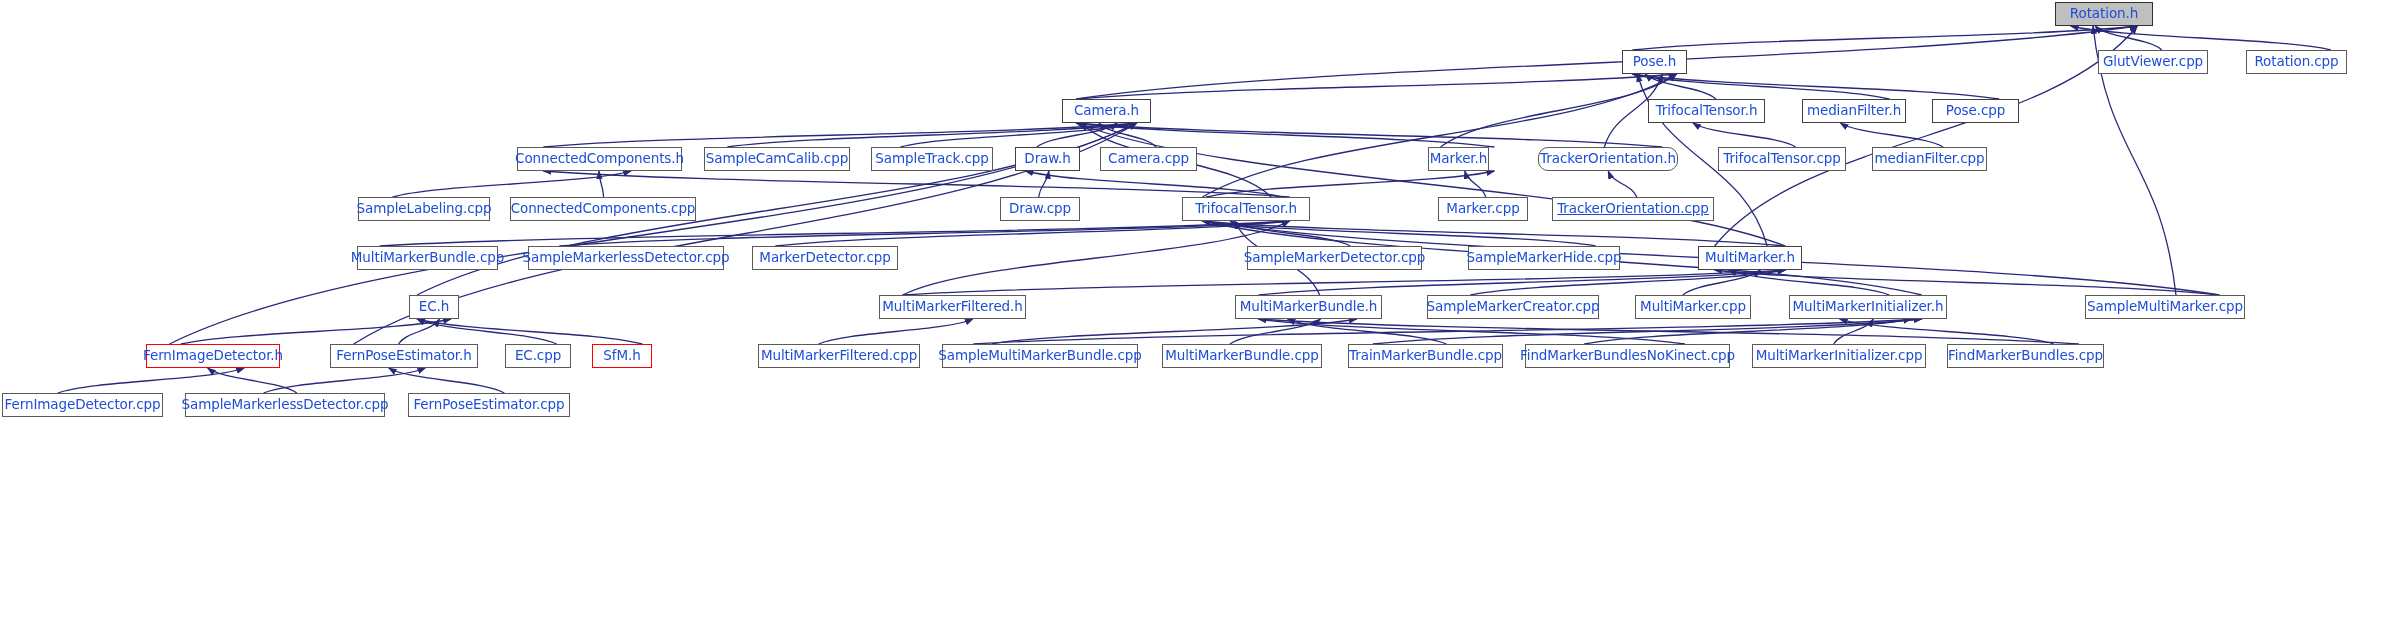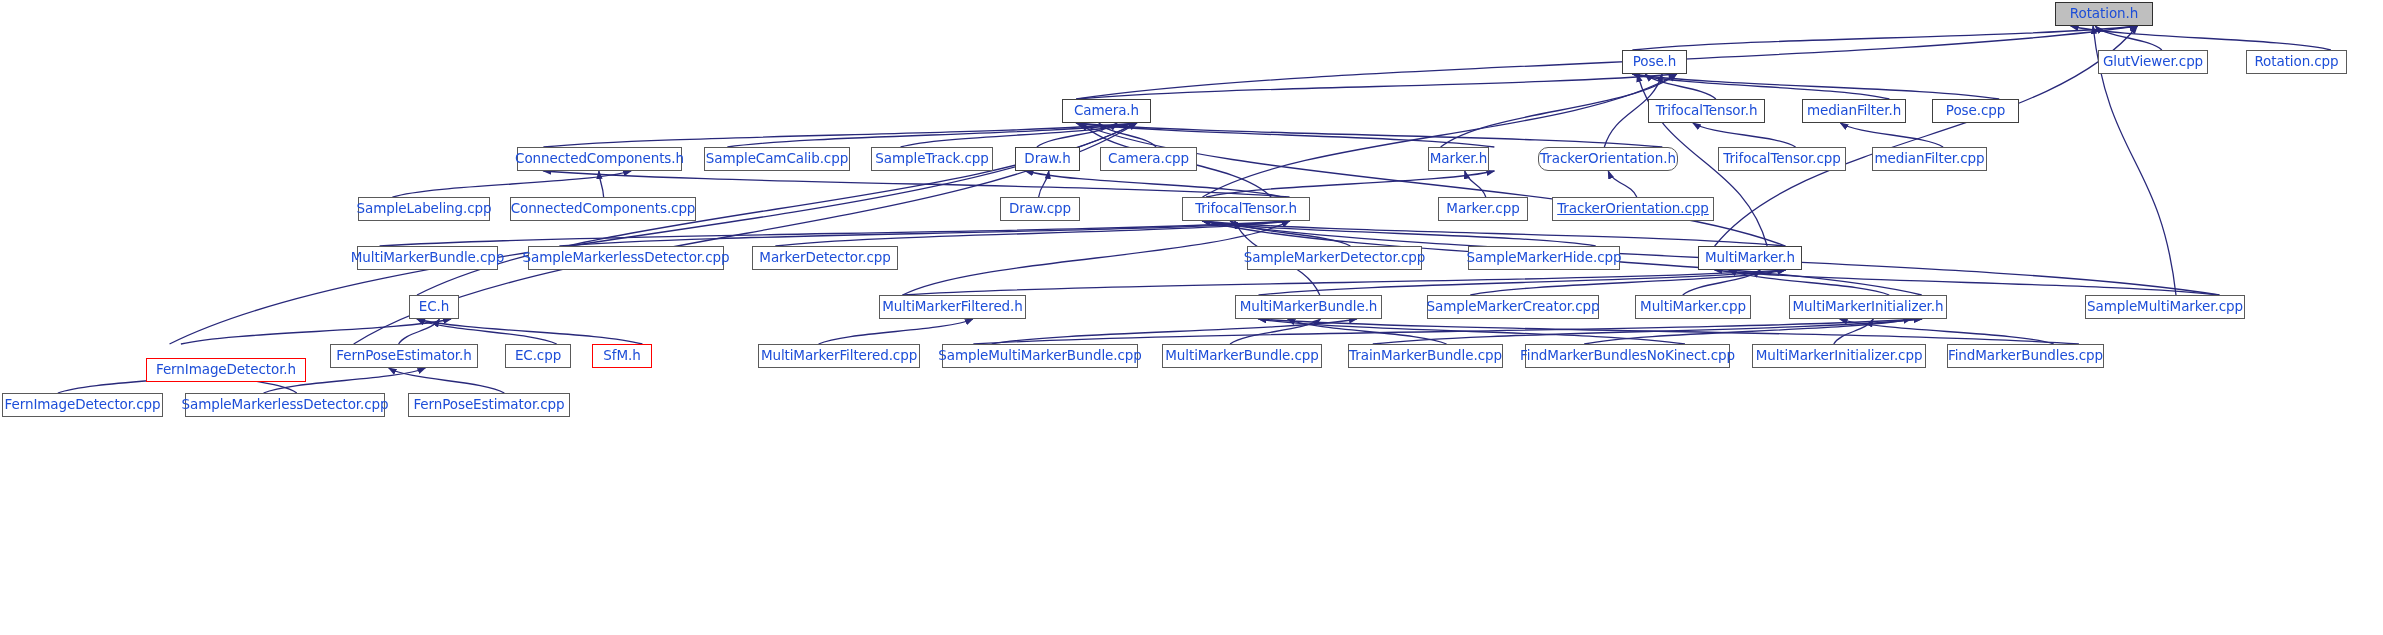--- a/index.html
+++ b/index.html
@@ -218,21 +218,21 @@
       </div>
       <div class="node thick" style="left: 1635px; top: 295px; width: 116px;">
         <span>MultiMarker.cpp</span>
       </div>
       <div class="node thick" style="left: 1789px; top: 295px; width: 158px; justify-content: center;">
         <span>MultiMarkerInitializer.h</span>
       </div>
       <div class="node thick" style="left: 2085px; top: 295px; width: 160px;">
         <span>SampleMultiMarker.cpp</span>
       </div>
-      <div class="node red" style="left: 146px; top: 344px; width: 160px; margin-top: 14px;">
+      <div class="node red" style="left: 146px; top: 344px; width: 134px;">
         <span>FernImageDetector.h</span>
       </div>
       <div class="node thick" style="left: 330px; top: 344px; width: 148px;">
         <span>FernPoseEstimator.h</span>
       </div>
       <div class="node thick" style="left: 505px; top: 344px; width: 66px;">
         <span>EC.cpp</span>
       </div>
       <div class="node red" style="left: 592px; top: 344px; width: 60px;">
         <span>SfM.h</span>

